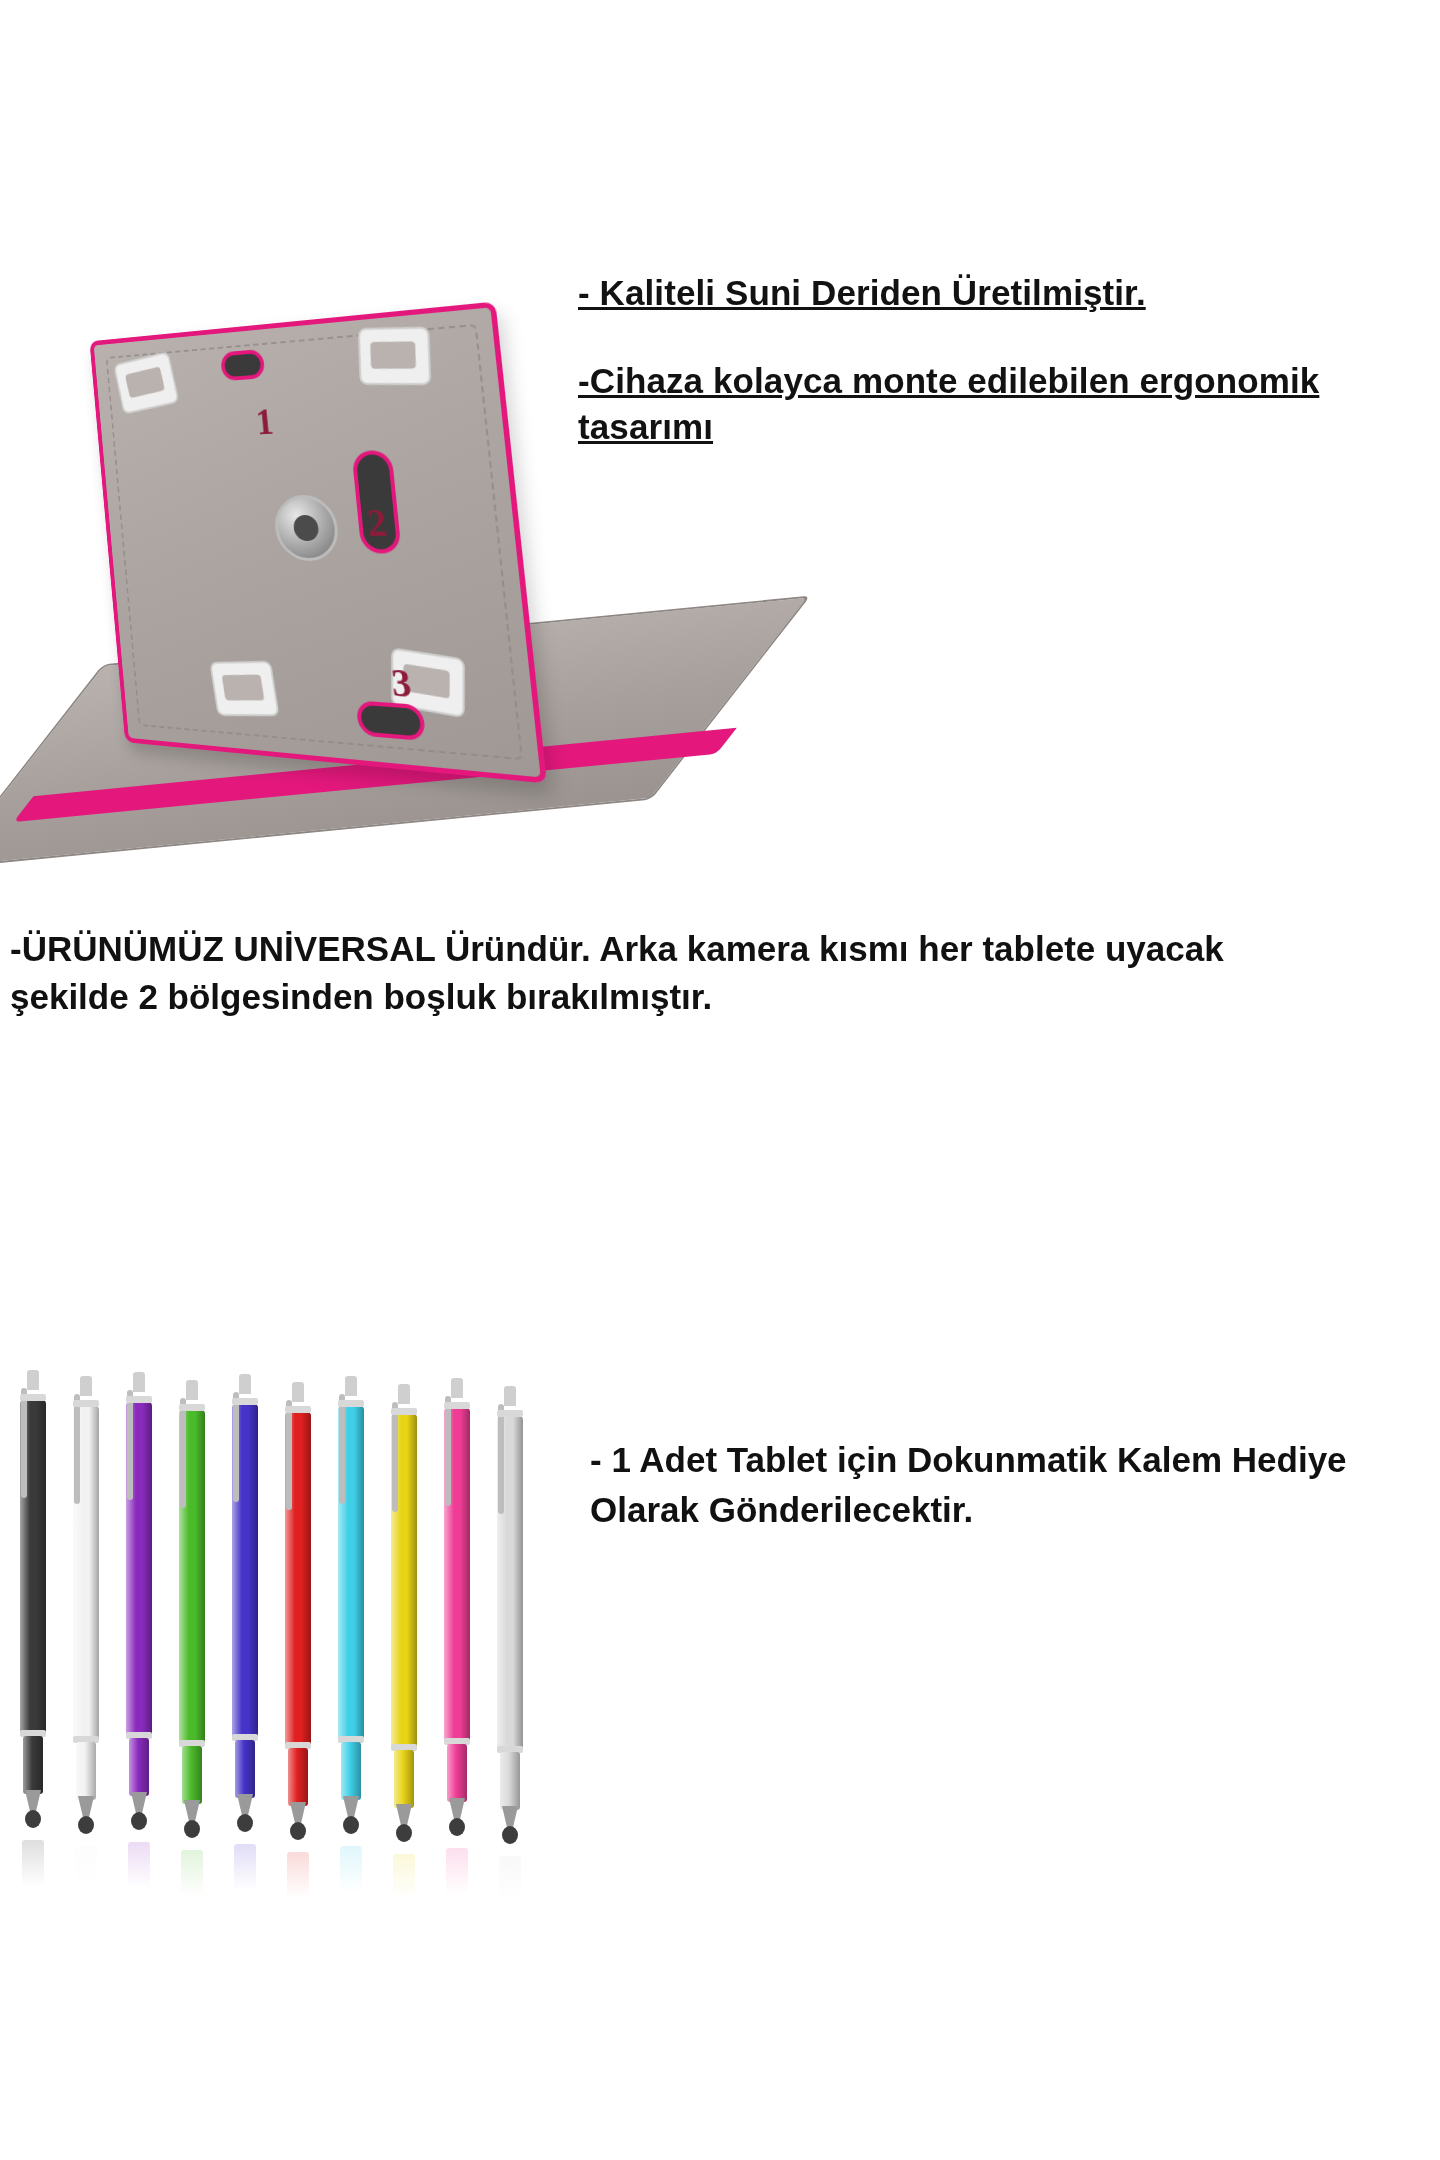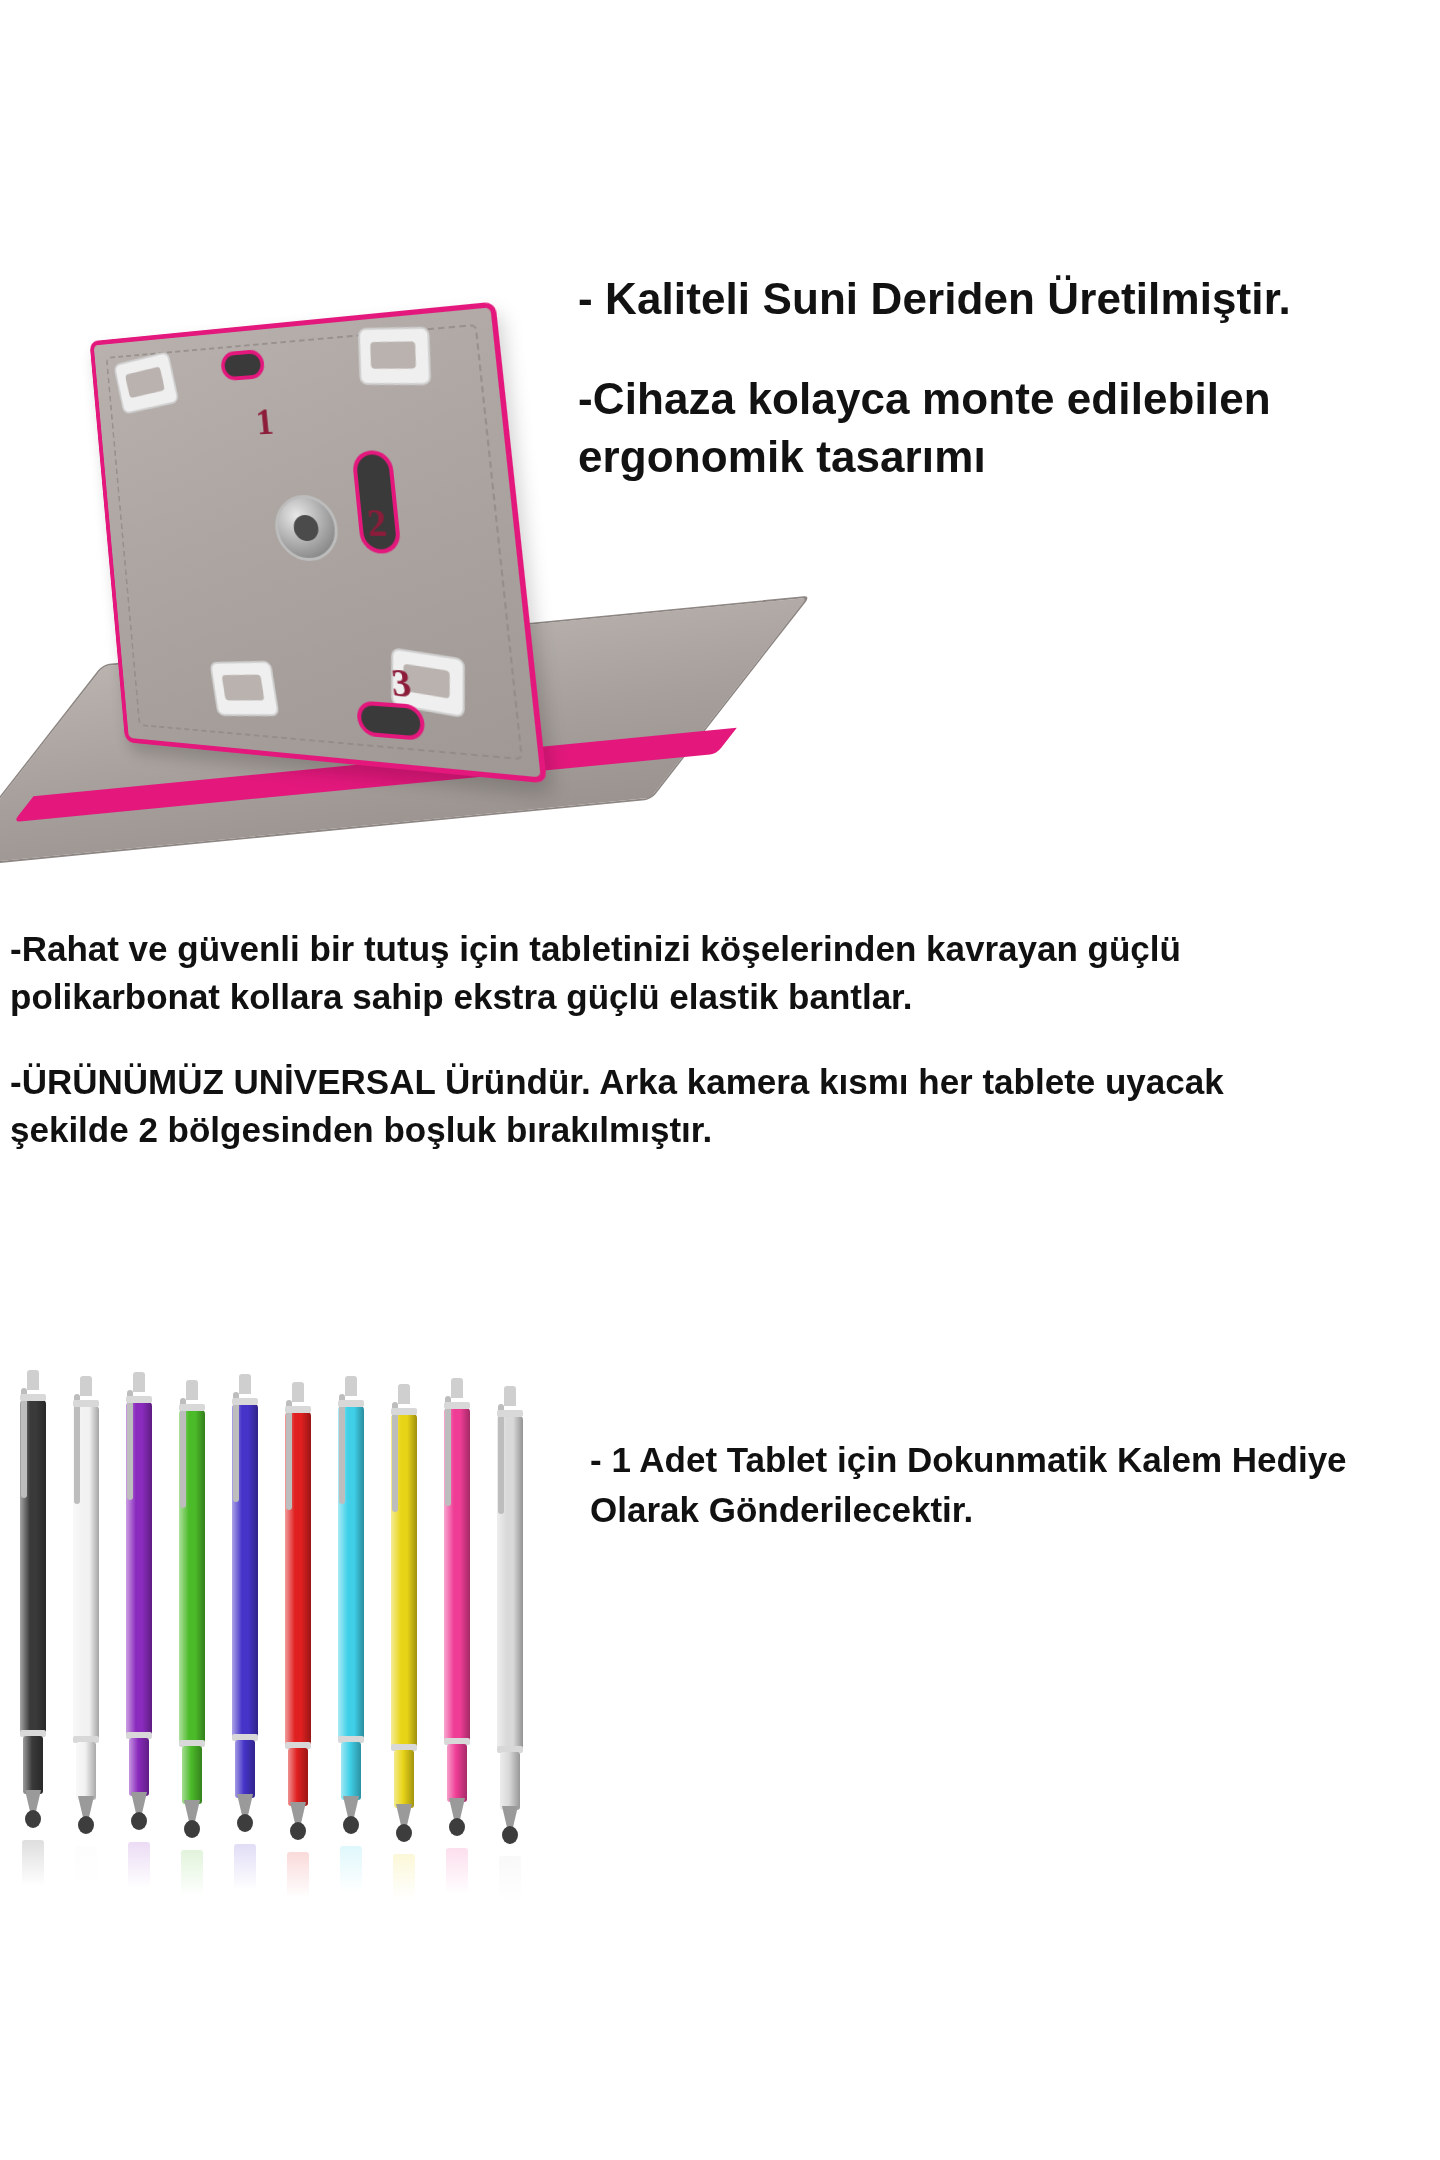--- a/index.html
+++ b/index.html
@@ -150,26 +150,27 @@
   .n3 { left: 300px; top: 330px; }
 
   
   .bullets {
     position: absolute;
     left: 578px;
     top: 20px;
     width: 840px;
   }
   .bullet {
-    font-size: 44px;
+    font-size: 35px;
     font-weight: 700;
     line-height: 1.32;
     color: #121212;
     margin-bottom: 42px;
     letter-spacing: .1px;
+    text-decoration: underline;
   }
 
   
   .sec2 {
     position: absolute;
     left: 10px;
     top: 925px;
     width: 1330px;
   }
   .para {
@@ -305,21 +306,20 @@
       </div>
     </div>
 
     <div class="bullets">
       <div class="bullet">- Kaliteli Suni Deriden Üretilmiştir.</div>
       <div class="bullet">-Cihaza kolayca monte edilebilen ergonomik tasarımı</div>
     </div>
   </div>
 
   <div class="sec2">
-    <div class="para">-Rahat ve güvenli bir tutuş için tabletinizi köşelerinden kavrayan güçlü polikarbonat kollara sahip ekstra güçlü elastik bantlar.</div>
     <div class="para">-ÜRÜNÜMÜZ UNİVERSAL Üründür. Arka kamera kısmı her tablete uyacak şekilde 2 bölgesinden boşluk bırakılmıştır.</div>
   </div>
 
   <div class="sec3">
     <div class="pens" id="pens">
         <div class="pen" style="left: 0px; top: 0px;">
           <div class="cap-top"></div>
           <div class="body" style="background: linear-gradient(90deg, rgba(255, 255, 255, 0.55), rgb(58, 58, 58) 38%, rgb(58, 58, 58) 62%, rgba(0, 0, 0, 0.32)) rgb(58, 58, 58);"></div>
           <div class="clip"></div>
           <div class="ring r1"></div>

